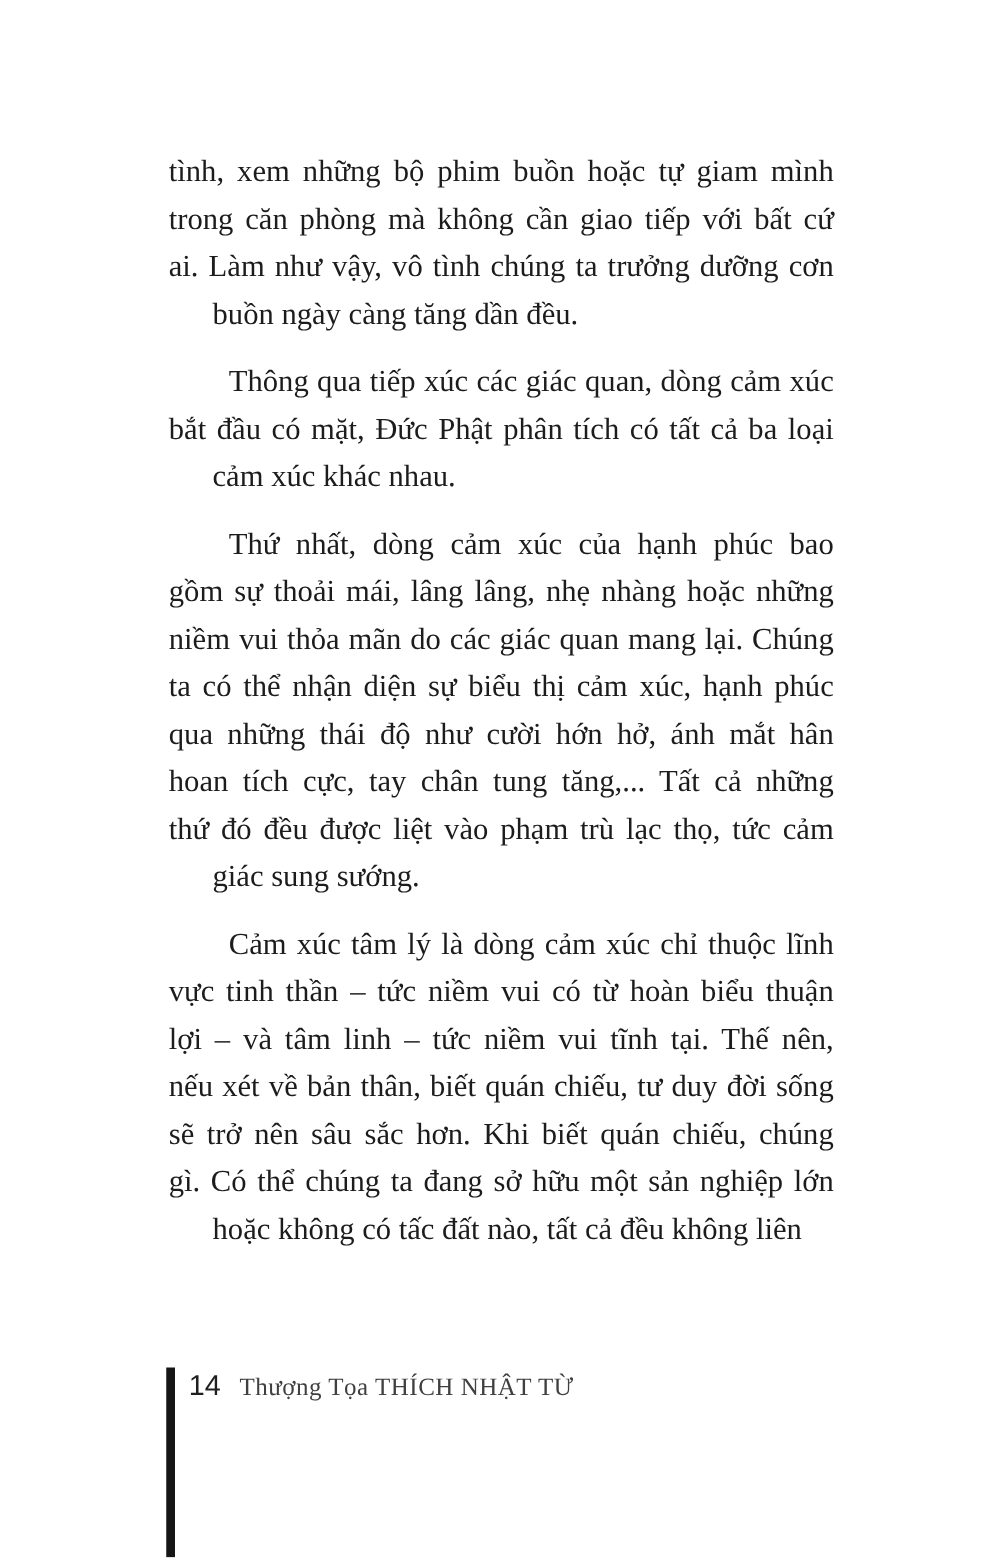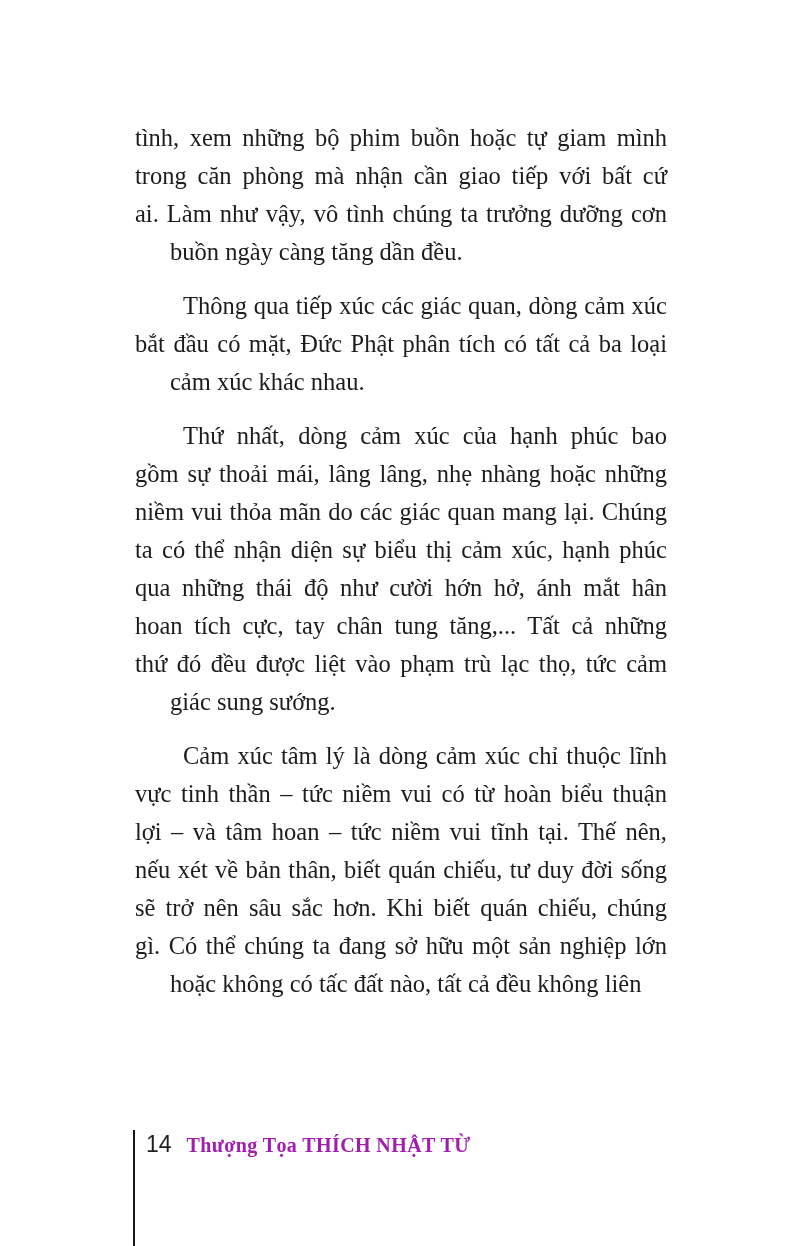--- a/index.html
+++ b/index.html
@@ -37,52 +37,51 @@
   }
   .line.last {
     text-align-last: left;
     margin-left: 35px;
   }
   .footer {
     position: absolute;
     left: 133px;
     top: 1094px;
     bottom: 0;
-    border-left: 2px solid #000000;
+    border-left: 7px solid #000000;
     padding-left: 11px;
-    margin-top: 36px;
   }
   .footer-row {
     display: flex;
     align-items: baseline;
     gap: 15px;
     padding-top: 1px;
   }
   .page-number {
     font-family: "Liberation Sans", sans-serif;
     font-size: 23px;
     font-weight: 400;
     color: #1f1f1f;
   }
   .running-title {
     font-family: "Liberation Serif", serif;
-    font-weight: 700;
+    font-weight: 400;
     font-size: 20px;
     letter-spacing: 0.4px;
-    color: #a21caf;
+    color: #404040;
   }
 </style>
 </head>
 <body>
 
 <div class="page" style="background: rgb(255, 255, 255); color: rgb(28, 28, 28);">
   <main class="body-text" id="body-text" style="font-size: 24.5px;">
       <div class="para">
         <div class="line">tình, xem những bộ phim buồn hoặc tự giam mình</div>
-        <div class="line">trong căn phòng mà nhận cần giao tiếp với bất cứ</div>
+        <div class="line">trong căn phòng mà không cần giao tiếp với bất cứ</div>
         <div class="line">ai. Làm như vậy, vô tình chúng ta trưởng dưỡng cơn</div>
         <div class="line last">buồn ngày càng tăng dần đều.</div>
       </div>
       <div class="para indent">
         <div class="line">Thông qua tiếp xúc các giác quan, dòng cảm xúc</div>
         <div class="line">bắt đầu có mặt, Đức Phật phân tích có tất cả ba loại</div>
         <div class="line last">cảm xúc khác nhau.</div>
       </div>
       <div class="para indent">
         <div class="line">Thứ nhất, dòng cảm xúc của hạnh phúc bao</div>
@@ -90,21 +89,21 @@
         <div class="line">niềm vui thỏa mãn do các giác quan mang lại. Chúng</div>
         <div class="line">ta có thể nhận diện sự biểu thị cảm xúc, hạnh phúc</div>
         <div class="line">qua những thái độ như cười hớn hở, ánh mắt hân</div>
         <div class="line">hoan tích cực, tay chân tung tăng,... Tất cả những</div>
         <div class="line">thứ đó đều được liệt vào phạm trù lạc thọ, tức cảm</div>
         <div class="line last">giác sung sướng.</div>
       </div>
       <div class="para indent">
         <div class="line">Cảm xúc tâm lý là dòng cảm xúc chỉ thuộc lĩnh</div>
         <div class="line">vực tinh thần – tức niềm vui có từ hoàn biểu thuận</div>
-        <div class="line">lợi – và tâm hoan – tức niềm vui tĩnh tại. Thế nên,</div>
+        <div class="line">lợi – và tâm linh – tức niềm vui tĩnh tại. Thế nên,</div>
         <div class="line">nếu xét về bản thân, biết quán chiếu, tư duy đời sống</div>
         <div class="line">sẽ trở nên sâu sắc hơn. Khi biết quán chiếu, chúng</div>
         <div class="line">gì. Có thể chúng ta đang sở hữu một sản nghiệp lớn</div>
         <div class="line last">hoặc không có tấc đất nào, tất cả đều không liên</div>
       </div>
     </main>
   <footer class="footer" style="border-left-color: rgb(22, 22, 22);">
     <div class="footer-row">
       <span class="page-number">14</span>
       <span class="running-title">Thượng Tọa THÍCH NHẬT TỪ</span>

